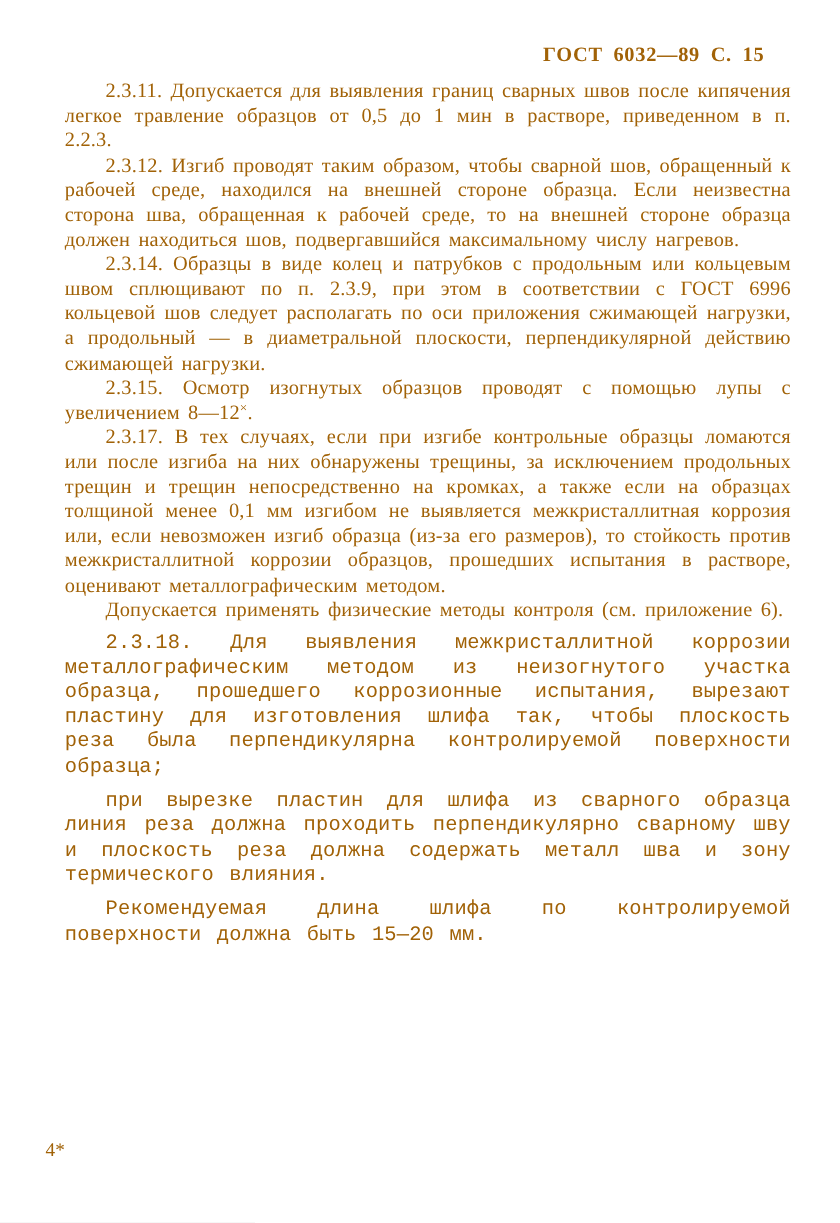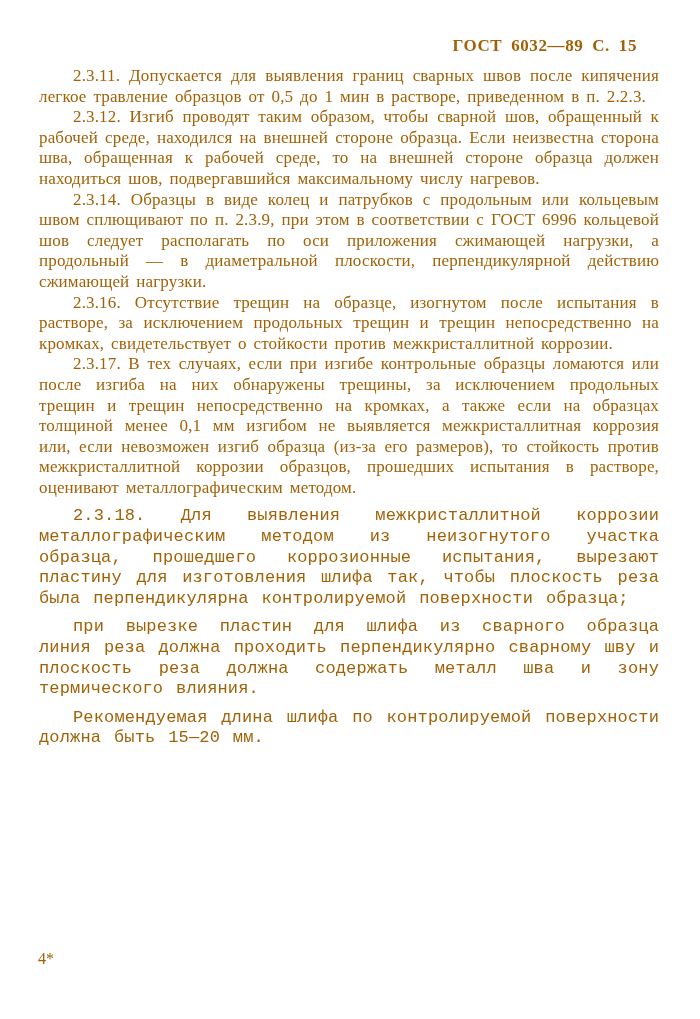--- a/index.html
+++ b/index.html
@@ -23,21 +23,21 @@
     right: 63px;
     font-size: 17px;
     font-weight: bold;
     letter-spacing: 0.6px;
     word-spacing: 4px;
     white-space: nowrap;
   }
   .doc-body {
     position: absolute;
     top: 66px;
-    left: 39px;
+    left: 54px;
     right: 41px;
     font-size: 17px;
     line-height: 20.6px;
     text-align: justify;
     letter-spacing: 0.15px;
     word-spacing: 2.5px;
   }
   .doc-body p.para {
     margin: 0;
     padding: 0;
@@ -62,21 +62,22 @@
 </head>
 <body>
 
 <div class="page">
   <div class="running-head">ГОСТ 6032—89 С. 15</div>
 
   <div class="doc-body">
       <p class="para">2.3.11. Допускается для выявления границ сварных швов после кипячения легкое травление образцов от 0,5 до 1 мин в растворе, приведенном в п. 2.2.3.</p>
       <p class="para">2.3.12. Изгиб проводят таким образом, чтобы сварной шов, обращенный к рабочей среде, находился на внешней стороне образца. Если неизвестна сторона шва, обращенная к рабочей среде, то на внешней стороне образца должен находиться шов, подвергавшийся максимальному числу нагревов.</p>
       <p class="para">2.3.14. Образцы в виде колец и патрубков с продольным или кольцевым швом сплющивают по п. 2.3.9, при этом в соответствии с ГОСТ 6996 кольцевой шов следует располагать по оси приложения сжимающей нагрузки, а продольный — в диаметральной плоскости, перпендикулярной действию сжимающей нагрузки.</p>
-      <p class="para">2.3.16. Отсутствие трещин на образце, изогнутом после испытания в растворе, за исключением продольных трещин и трещин непосредственно на кромках, свидетельствует о стойкости против межкристаллитной коррозии.</p>
+      <p class="para"><span>2.3.15. Осмотр изогнутых образцов проводят с помощью лупы с увеличением 8—12</span><sup>×</sup><span>.</span></p>
       <p class="para">2.3.17. В тех случаях, если при изгибе контрольные образцы ломаются или после изгиба на них обнаружены трещины, за исключением продольных трещин и трещин непосредственно на кромках, а также если на образцах толщиной менее 0,1 мм изгибом не выявляется межкристаллитная коррозия или, если невозможен изгиб образца (из-за его размеров), то стойкость против межкристаллитной коррозии образцов, прошедших испытания в растворе, оценивают металлографическим методом.</p>
+      <p class="para">Допускается применять физические методы контроля (см. приложение 6).</p>
       <p class="para gap">2.3.18. Для выявления межкристаллитной коррозии металлографическим методом из неизогнутого участка образца, прошедшего коррозионные испытания, вырезают пластину для изготовления шлифа так, чтобы плоскость реза была перпендикулярна контролируемой поверхности образца;</p>
       <p class="para gap">при вырезке пластин для шлифа из сварного образца линия реза должна проходить перпендикулярно сварному шву и плоскость реза должна содержать металл шва и зону термического влияния.</p>
       <p class="para gap">Рекомендуемая длина шлифа по контролируемой поверхности должна быть 15—20 мм.</p>
     </div>
 
   <div class="footer-mark">4*</div>
 </div>
 
 </body></html>

